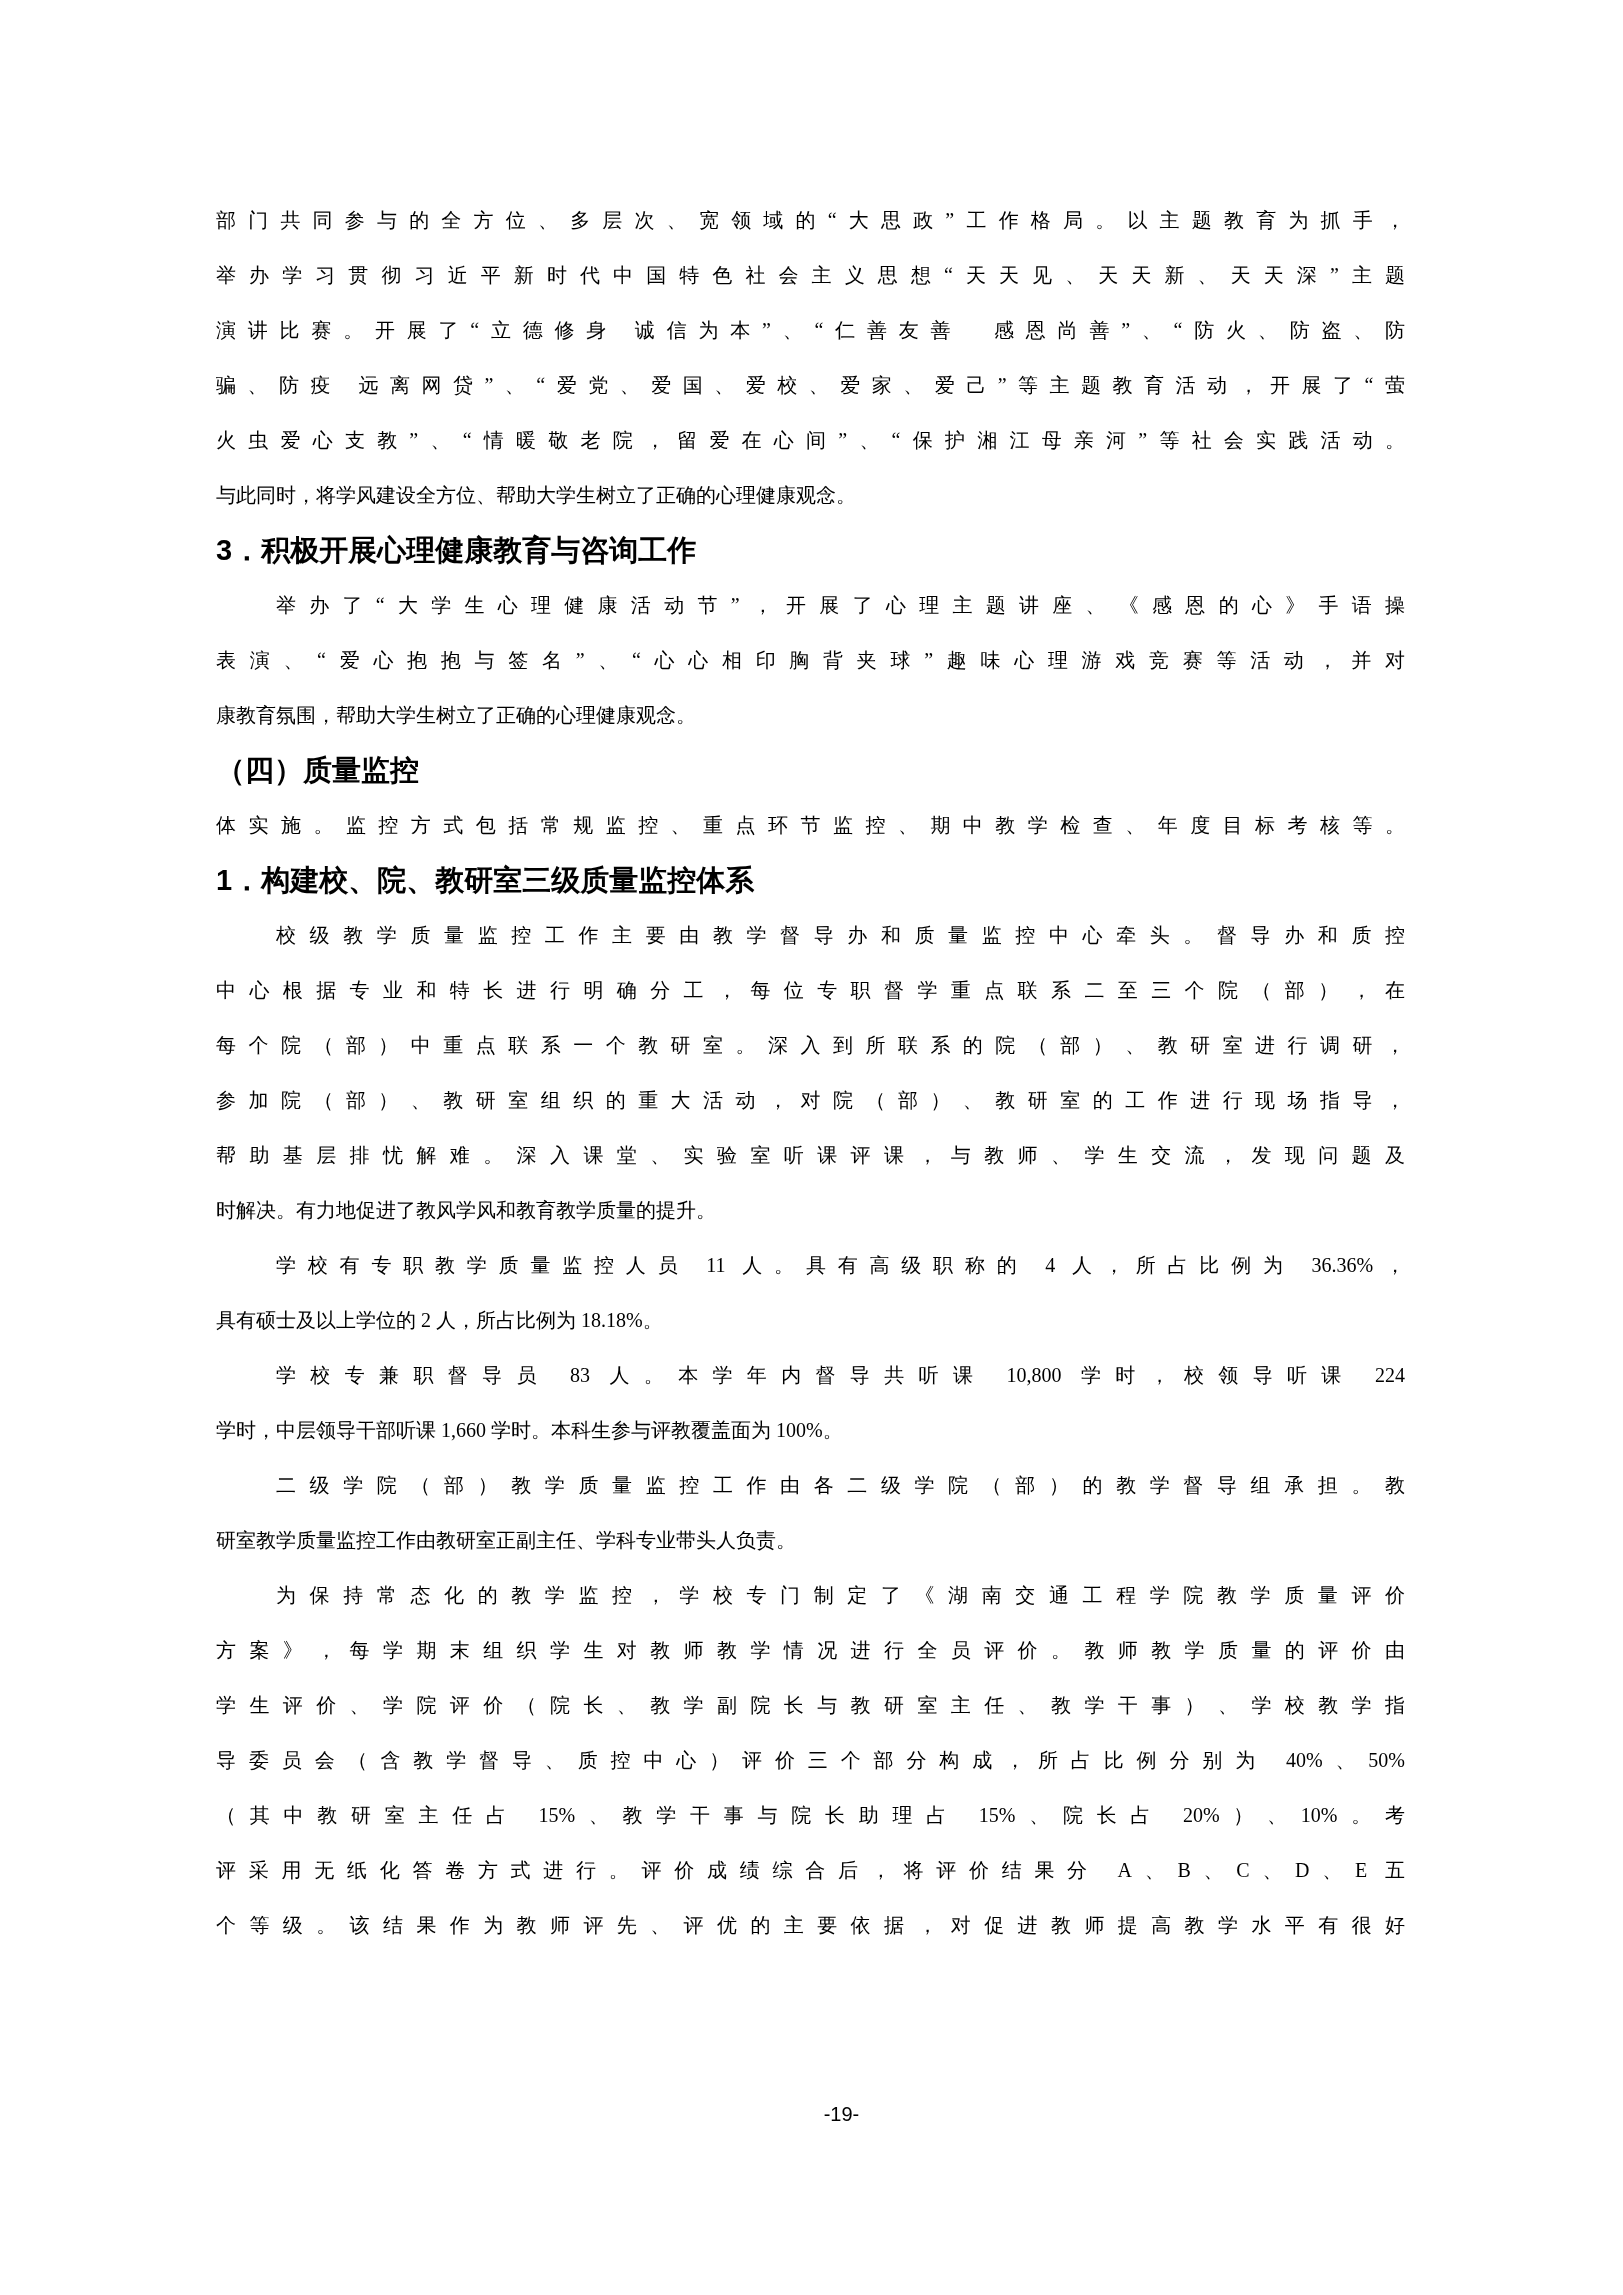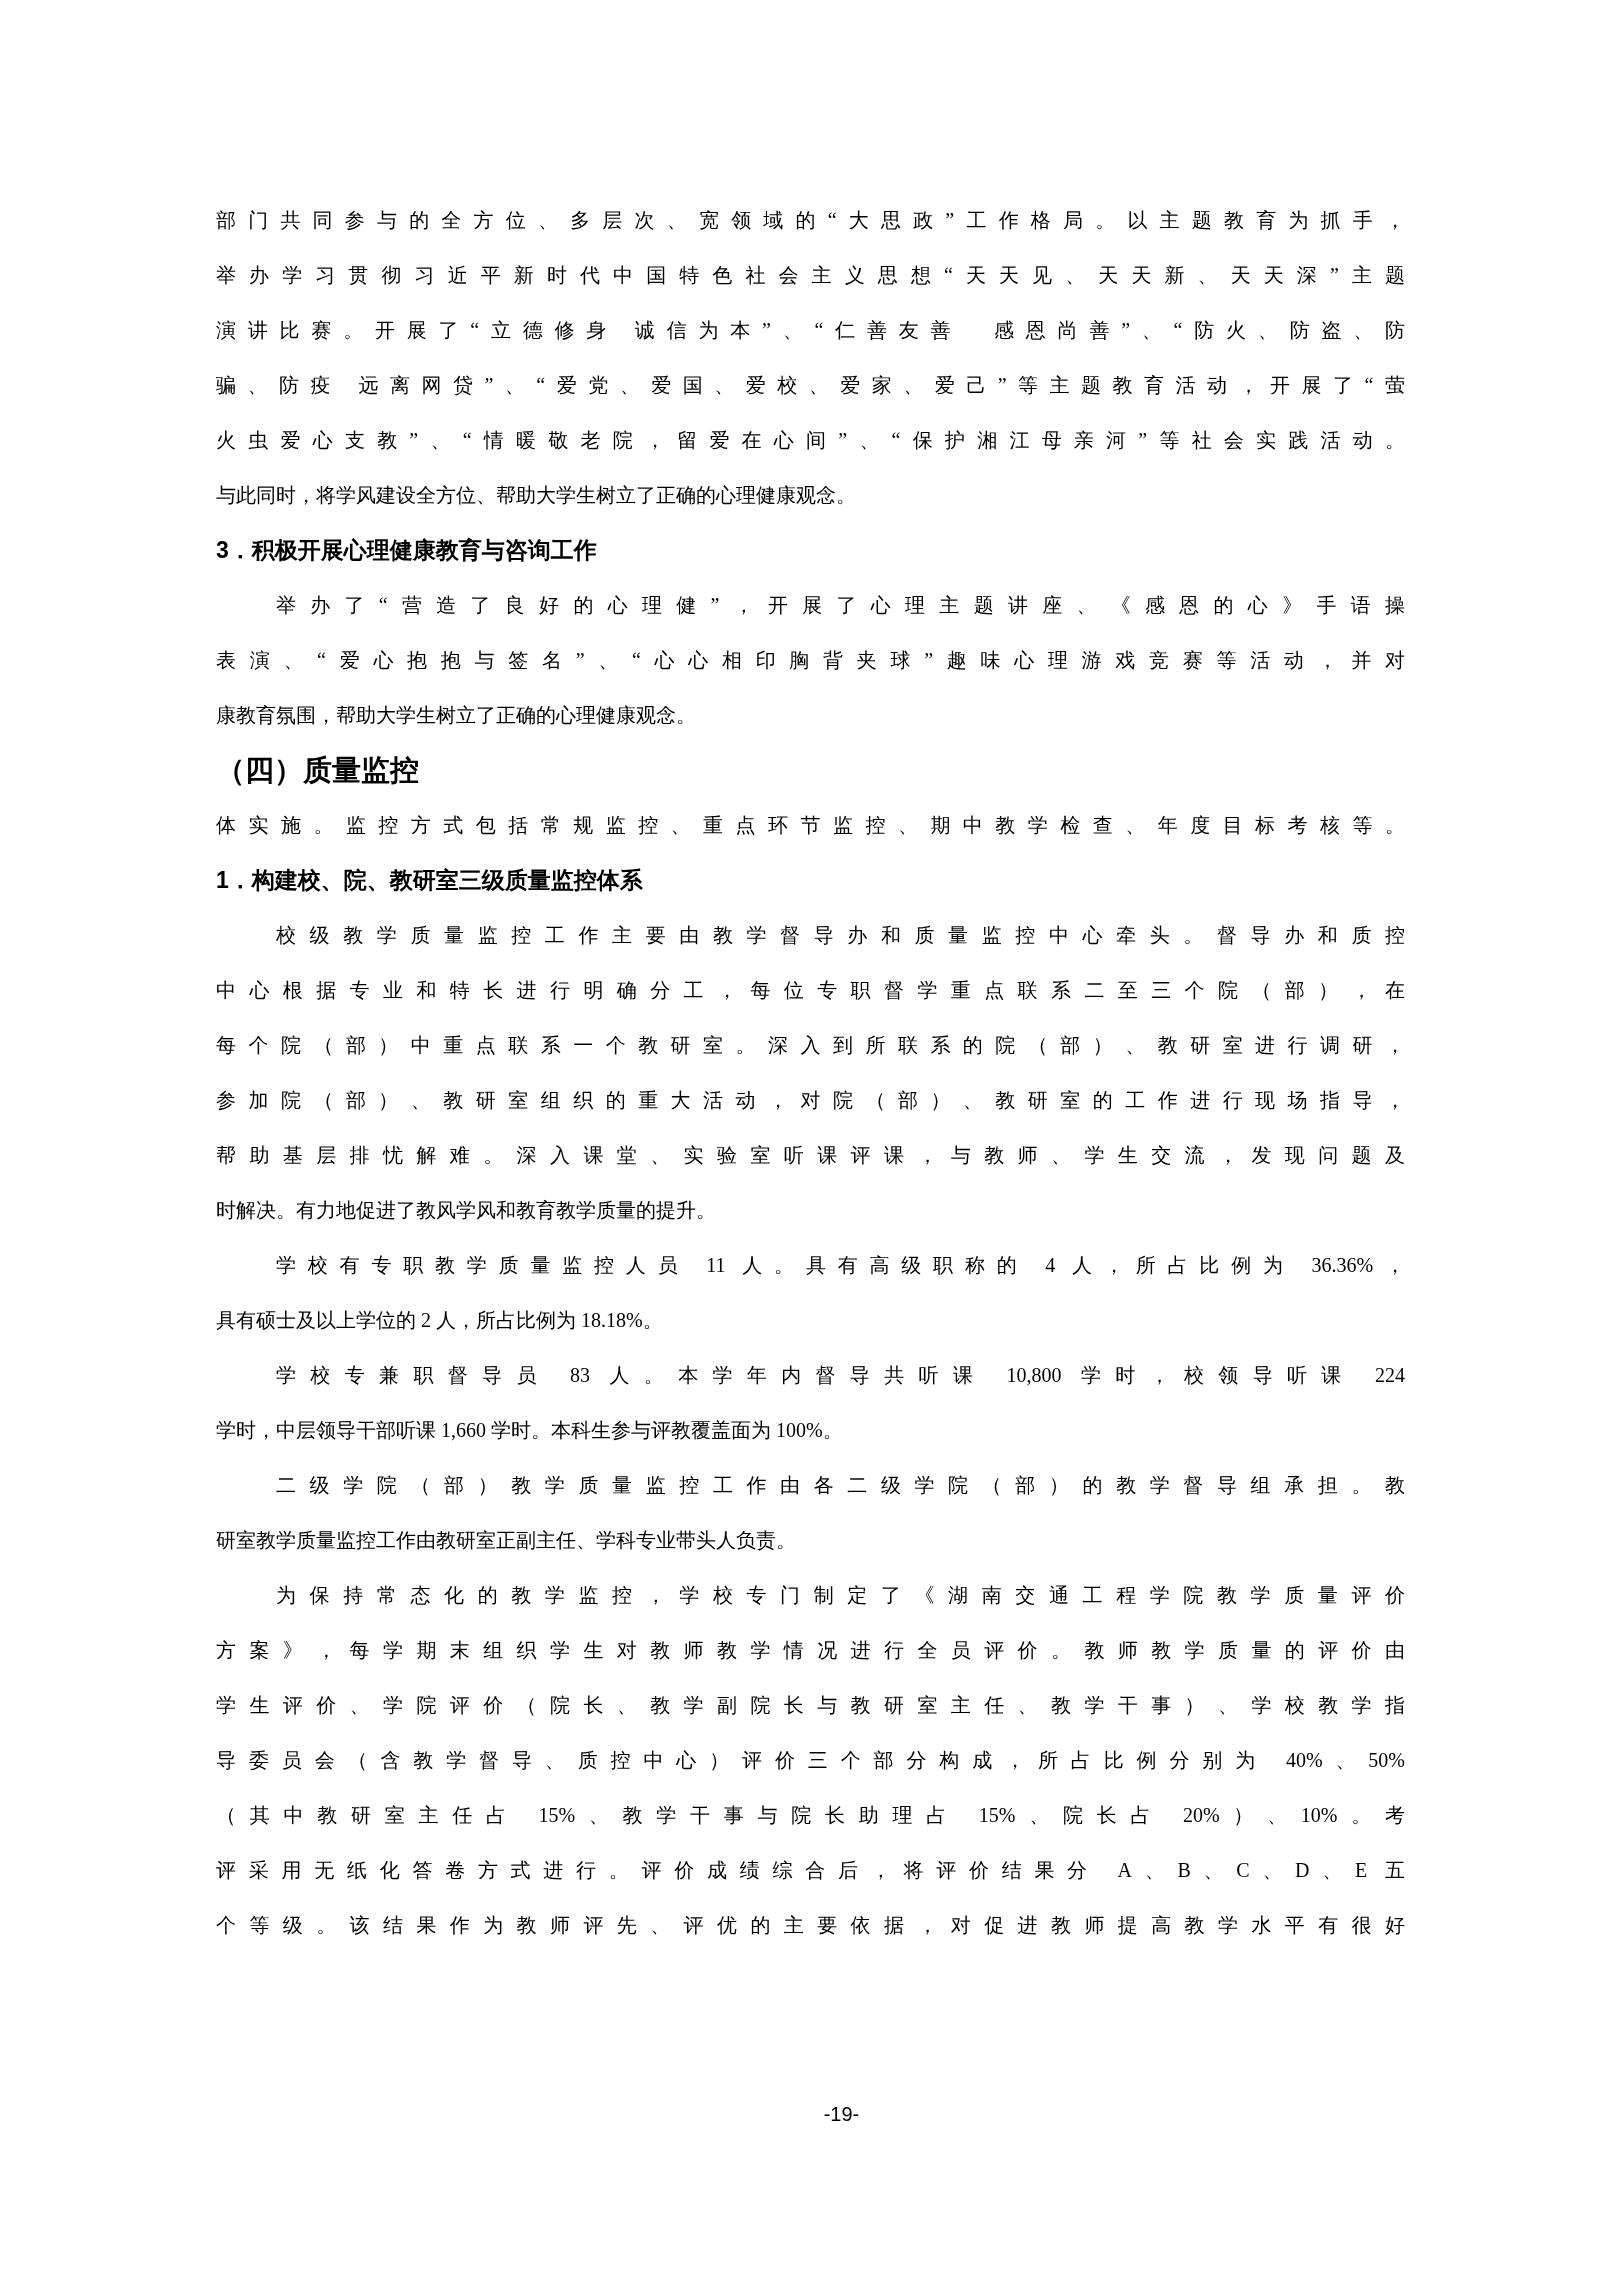--- a/index.html
+++ b/index.html
@@ -32,21 +32,21 @@
   .fill {
     text-align: justify;
     text-align-last: justify;
   }
   .indent {
     text-indent: 60px;
   }
   .h-bold {
     font-family: "Liberation Sans", "DejaVu Sans", sans-serif;
     font-weight: bold;
-    font-size: 23px;
+    font-size: 29px;
   }
   .h-big {
     font-family: "Liberation Sans", "DejaVu Sans", sans-serif;
     font-weight: bold;
     font-size: 29px;
   }
   .footer {
     position: absolute;
     left: 0;
     top: 2094px;
@@ -64,21 +64,21 @@
 
 <div class="page">
   <div class="text-block">
     <div class="line fill">部门共同参与的全方位、多层次、宽领域的“大思政”工作格局。以主题教育为抓手，</div>
     <div class="line fill">举办学习贯彻习近平新时代中国特色社会主义思想“天天见、天天新、天天深”主题</div>
     <div class="line fill">演讲比赛。开展了“立德修身 诚信为本”、“仁善友善　感恩尚善”、“防火、防盗、防</div>
     <div class="line fill">骗、防疫 远离网贷”、“爱党、爱国、爱校、爱家、爱己”等主题教育活动，开展了“萤</div>
     <div class="line fill">火虫爱心支教”、“情暖敬老院，留爱在心间”、“保护湘江母亲河”等社会实践活动。</div>
     <div class="line">与此同时，将学风建设全方位、帮助大学生树立了正确的心理健康观念。</div>
     <div class="line h-bold">3．积极开展心理健康教育与咨询工作</div>
-    <div class="line fill indent">举办了“营造了良好的心理健”，开展了心理主题讲座、《感恩的心》手语操</div>
+    <div class="line fill indent">举办了“大学生心理健康活动节”，开展了心理主题讲座、《感恩的心》手语操</div>
     <div class="line fill">表演、“爱心抱抱与签名”、“心心相印胸背夹球”趣味心理游戏竞赛等活动，并对</div>
     <div class="line">康教育氛围，帮助大学生树立了正确的心理健康观念。</div>
     <div class="line h-big">（四）质量监控</div>
     <div class="line fill">体实施。监控方式包括常规监控、重点环节监控、期中教学检查、年度目标考核等。</div>
     <div class="line h-bold">1．构建校、院、教研室三级质量监控体系</div>
     <div class="line fill indent">校级教学质量监控工作主要由教学督导办和质量监控中心牵头。督导办和质控</div>
     <div class="line fill">中心根据专业和特长进行明确分工，每位专职督学重点联系二至三个院（部），在</div>
     <div class="line fill">每个院（部）中重点联系一个教研室。深入到所联系的院（部）、教研室进行调研，</div>
     <div class="line fill">参加院（部）、教研室组织的重大活动，对院（部）、教研室的工作进行现场指导，</div>
     <div class="line fill">帮助基层排忧解难。深入课堂、实验室听课评课，与教师、学生交流，发现问题及</div>

